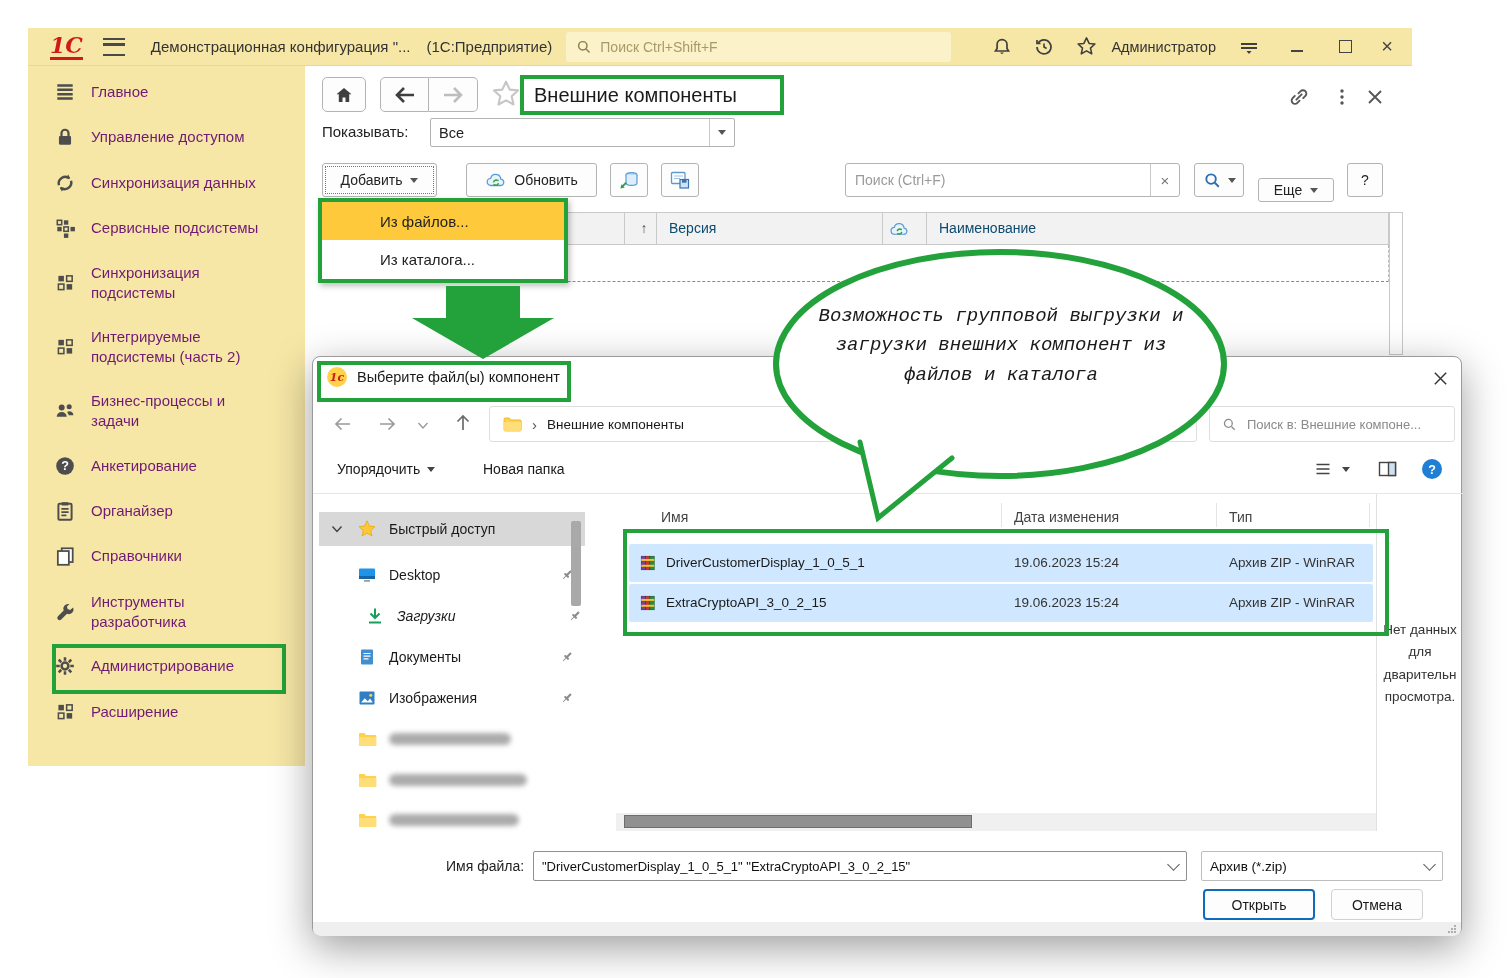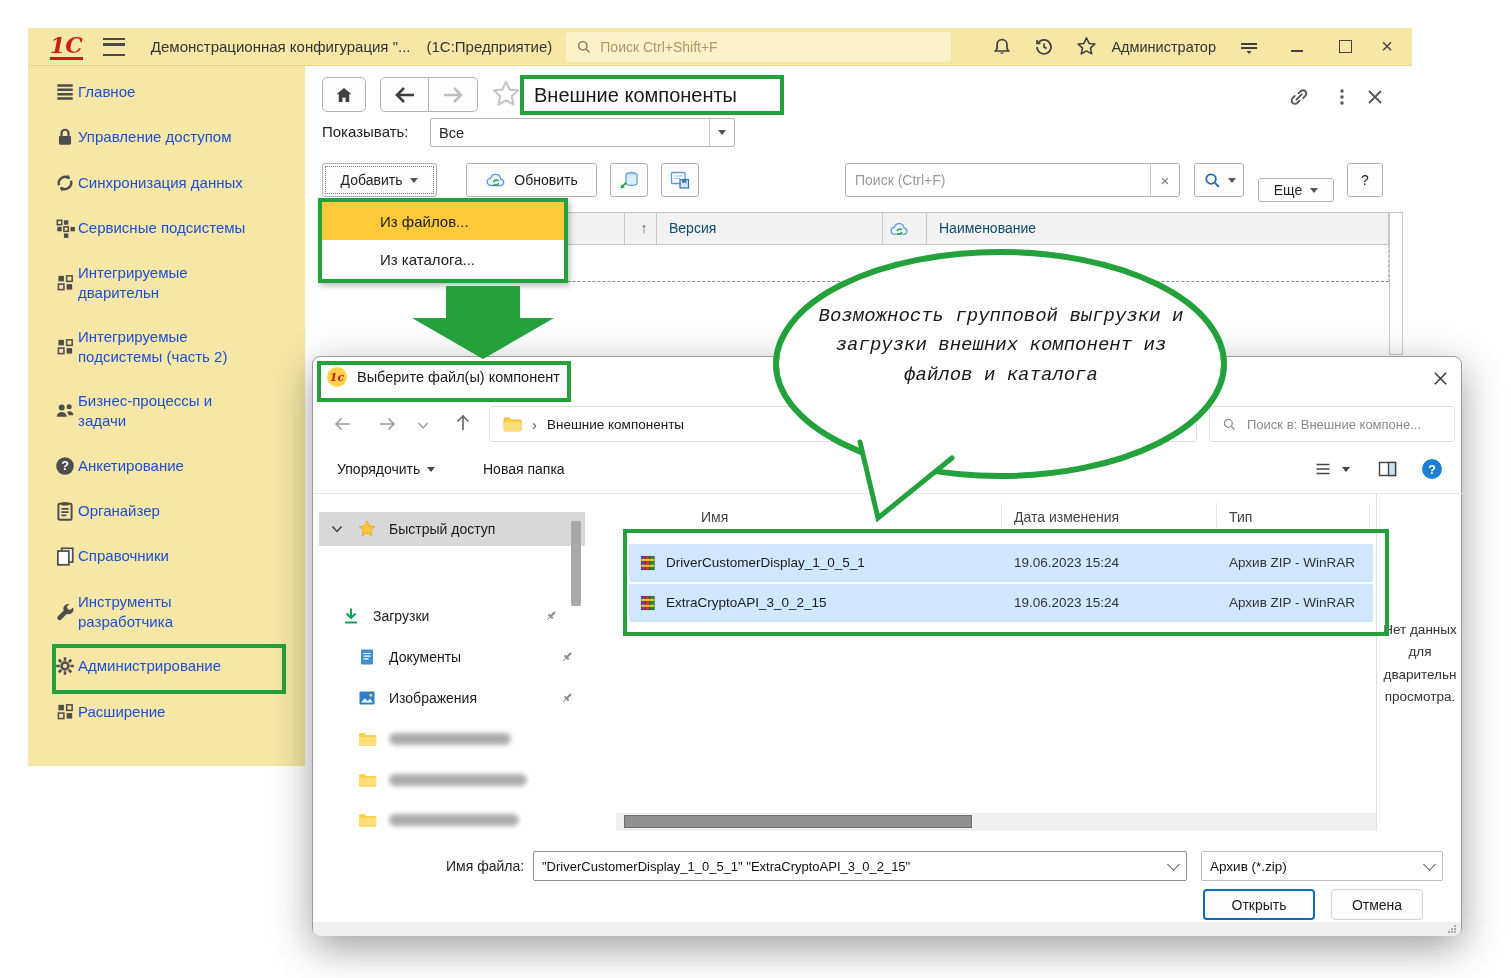--- a/index.html
+++ b/index.html
@@ -18,21 +18,21 @@
   .hamb:before{content:"";position:absolute;left:0;right:0;top:3.5px;height:2.5px;background:#4a4a4a;}
   .tb-title{margin-left:26px;font-size:15px;color:#333;}
   .tb-app{margin-left:16px;font-size:15px;color:#333;}
   .tb-search{margin-left:14px;width:385px;height:30px;background:#FBF2C9;border-radius:3px;display:flex;align-items:center;padding:0 10px;box-sizing:border-box;}
   .tb-search .ph{color:#a89968;font-size:14px;margin-left:8px;}
   .tb-ico{margin-left:22px;display:flex;align-items:center;}
   .tb-user{margin-left:14px;font-size:14.5px;color:#333;}
   .wctl{margin-left:26px;color:#444;font-size:17px;display:flex;align-items:center;justify-content:center;width:22px;height:22px;}
   .sidebar{left:28px;top:66px;width:277px;height:700px;background:#F6E7A6;border-right:1px solid #e7d98e;z-index:1;}
   .sb-item{position:absolute;left:0;display:flex;align-items:center;padding-left:26px;box-sizing:border-box;width:100%;}
-  .sb-label{margin-left:2px;font-size:15px;color:#1d4ed8;line-height:1.32;width:178px;}
+  .sb-label{margin-left:15px;font-size:15px;color:#701a75;line-height:1.32;width:178px;}
   
   .content{left:305px;top:66px;width:1095px;height:912px;background:#fff;z-index:1;}
   .btn1c{background:#fdfdfd;border:1px solid #b3b3b3;border-radius:3px;display:flex;align-items:center;justify-content:center;font-size:14px;color:#222;box-sizing:border-box;}
   .caret{width:0;height:0;border-left:4px solid transparent;border-right:4px solid transparent;border-top:5px solid #555;display:inline-block;}
   .combo1c{border:1px solid #b3b3b3;border-radius:2px;background:#fff;display:flex;align-items:center;box-sizing:border-box;}
   .combo1c .val{flex:1;padding-left:8px;font-size:14.5px;}
   .combo1c .dd{width:24px;height:100%;border-left:1px solid #c9c9c9;display:flex;align-items:center;justify-content:center;}
   .th1c{background:#f2f2f2;border:1px solid #c9c9c9;box-sizing:border-box;}
   .th1c .sep{position:absolute;top:0;bottom:0;width:1px;background:#c9c9c9;}
   .th-lab{position:absolute;top:7px;font-size:14px;color:#0c4a6e;}
@@ -145,21 +145,21 @@
       </svg>
     <span class="sb-label">Сервисные подсистемы</span>
   </div>
   <div class="sb-item" style="top:196px;height:42px;">
     <svg width="22" height="22" viewBox="0 0 20 20">
         <rect x="4" y="3.5" width="5" height="5" fill="#4d4d4d"></rect>
         <rect x="11.5" y="3.5" width="5" height="5" fill="none" stroke="#4d4d4d" stroke-width="1.4"></rect>
         <rect x="4" y="11" width="5" height="5" fill="none" stroke="#4d4d4d" stroke-width="1.4"></rect>
         <rect x="11.5" y="11" width="5" height="5" fill="#4d4d4d"></rect>
       </svg>
-    <span class="sb-label">Интегрируемые дварительн</span>
+    <span class="sb-label">Синхронизация подсистемы</span>
   </div>
   <div class="sb-item" style="top:260px;height:42px;">
     <svg width="22" height="22" viewBox="0 0 20 20">
         <rect x="4" y="3.5" width="5" height="5" fill="#4d4d4d"></rect>
         <rect x="11.5" y="3.5" width="5" height="5" fill="none" stroke="#4d4d4d" stroke-width="1.4"></rect>
         <rect x="4" y="11" width="5" height="5" fill="none" stroke="#4d4d4d" stroke-width="1.4"></rect>
         <rect x="11.5" y="11" width="5" height="5" fill="#4d4d4d"></rect>
       </svg>
     <span class="sb-label">Интегрируемые подсистемы (часть 2)</span>
   </div>
@@ -437,21 +437,37 @@
   <div class="abs" style="left:0;top:137px;width:290px;height:338px;">
     <div class="abs qa-row" style="left:6px;top:18px;width:266px;height:34px;">
       <svg width="12" height="10" viewBox="0 0 12 10" style="margin-left:12px;">
           <path d="M1.5 2.5L6 7.5l4.5-5" fill="none" stroke="#444" stroke-width="1.5"></path>
         </svg>
       <svg width="20" height="20" viewBox="0 0 20 20" style="margin-left:14px;">
           <path d="M10 1.8l2.5 5.3 5.5.5-4.2 3.9 1.2 5.5L10 14.2 5 17l1.2-5.5L2 7.6l5.5-.5z" fill="#FFC637" stroke="#E3A912" stroke-width=".8"></path>
         </svg>
       <span class="nav-lab">Быстрый доступ</span>
     </div>
-    <div class="abs flex" style="left:28px;top:102px;width:228px;height:40px;">
+    <div class="abs flex" style="left:44px;top:61px;width:228px;height:40px;">
+      <svg width="20" height="20" viewBox="0 0 20 20">
+          <rect x="2" y="3.5" width="16" height="10.5" rx="1" fill="#1f93e8"></rect>
+          <rect x="2" y="11" width="16" height="3" fill="#1565ab"></rect>
+          <rect x="7" y="15" width="6" height="1.8" fill="#9e9e9e"></rect>
+        </svg>
+      <span class="nav-lab">Desktop</span>
+      <span style="flex:1"></span>
+      <svg width="16" height="16" viewBox="0 0 20 20" style="margin-right:10px;">
+          <g transform="rotate(45 10 10)" fill="#8a8a8a">
+            <rect x="8.7" y="3" width="2.6" height="7"></rect>
+            <rect x="6.3" y="9.4" width="7.4" height="2.6" rx="1.2"></rect>
+            <rect x="9.5" y="12" width="1" height="5"></rect>
+          </g>
+        </svg>
+    </div>
+    <div class="abs flex" style="left:52px;top:102px;width:228px;height:40px;font-style:italic;">
       <svg width="20" height="20" viewBox="0 0 20 20">
           <path d="M10 2.5V11" stroke="#14a05a" stroke-width="2"></path>
           <path d="M5.5 7.5l4.5 4.5 4.5-4.5" fill="none" stroke="#14a05a" stroke-width="2"></path>
           <path d="M4 16.5h12" stroke="#14a05a" stroke-width="2"></path>
         </svg>
       <span class="nav-lab">Загрузки</span>
       <span style="flex:1"></span>
       <svg width="16" height="16" viewBox="0 0 20 20" style="margin-right:10px;">
           <g transform="rotate(45 10 10)" fill="#8a8a8a">
             <rect x="8.7" y="3" width="2.6" height="7"></rect>
@@ -508,21 +524,21 @@
     <div class="abs flex" style="left:44px;top:306px;width:228px;height:40px;">
       <svg width="20" height="18" viewBox="0 0 20 18">
           <path d="M2 4.2c0-.7.5-1.2 1.2-1.2h4.2l1.6 1.9H18c.7 0 1.2.5 1.2 1.2v8.7c0 .7-.5 1.2-1.2 1.2H3.2A1.2 1.2 0 0 1 2 14.8z" fill="#FFD04A"></path>
           <path d="M2 7h17.2v7.8c0 .7-.5 1.2-1.2 1.2H3.2A1.2 1.2 0 0 1 2 14.8z" fill="#FFDE7A"></path>
         </svg>
       <span class="blurbar" style="width:130px;margin-left:12px;"></span>
     </div>
     <div class="abs" style="left:258px;top:27px;width:10px;height:85px;background:#a9a9a9;border-radius:2px;"></div>
   </div>
 
-  <span class="abs flh" style="left:348px;top:152px;margin-left:40px;">Имя</span>
+  <span class="abs flh" style="left:348px;top:152px;">Имя</span>
   <span class="abs" style="left:570px;top:140px;">
       <svg width="12" height="8" viewBox="0 0 12 8">
         <path d="M1.5 6.5L6 1.5l4.5 5" fill="none" stroke="#888" stroke-width="1.3"></path>
       </svg>
     </span>
   <span class="abs flh" style="left:701px;top:152px;">Дата изменения</span>
   <span class="abs flh" style="left:916px;top:152px;">Тип</span>
   <span class="abs" style="left:688px;top:146px;width:1px;height:24px;background:#e4e4e4;"></span>
   <span class="abs" style="left:903px;top:146px;width:1px;height:24px;background:#e4e4e4;"></span>
   <span class="abs" style="left:1056px;top:146px;width:1px;height:24px;background:#e4e4e4;"></span>

